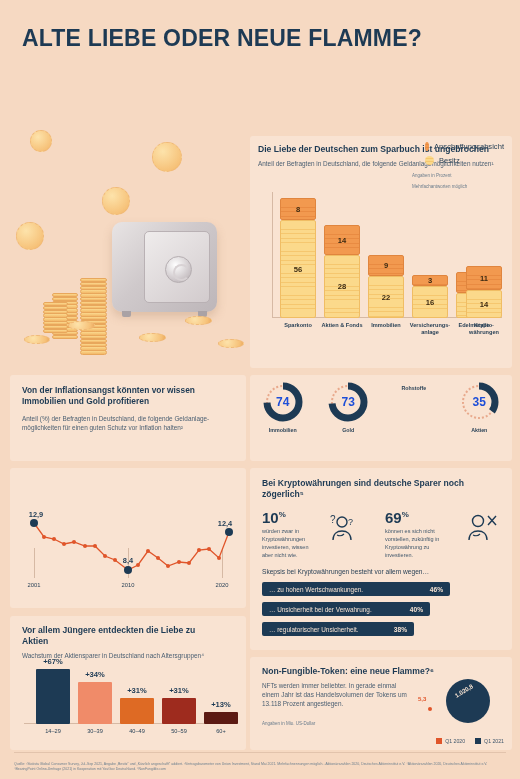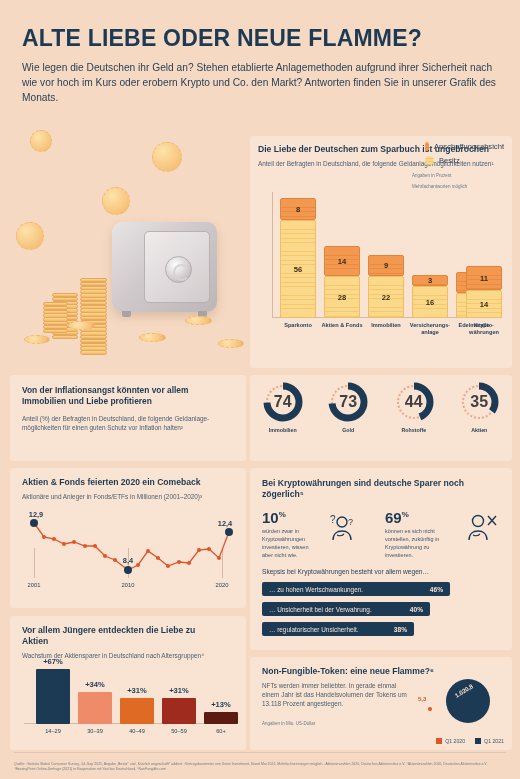--- a/index.html
+++ b/index.html
@@ -93,21 +93,21 @@
   .ldot.y { background: repeating-linear-gradient(180deg,#fbd98b 0 2.4px,#f5c76f 2.4px 3px); }
   .ltxt { font-size: 7.6px; color: #2b4358; }
 
   
   .donuts { display: flex; justify-content: space-around; align-items: flex-start; padding-top: 6px; }
   .donut-w { text-align: center; width: 56px; }
   .donut { width: 42px; height: 42px; margin: 0 auto; position: relative; }
   .donut svg { display: block; }
   .donut span {
     position: absolute; inset: 0; display: flex; align-items: center; justify-content: center;
-    font-size: 16px; font-weight: bold; color: #404040;
+    font-size: 12px; font-weight: bold; color: #1d4ed8;
   }
   .donut-lab { margin-top: 4px; font-size: 5.3px; font-weight: bold; color: #2b4358; }
 
   
   .linewrap { position: absolute; left: 12px; right: 10px; top: 42px; bottom: 8px; }
   .lpt { position: absolute; width: 4px; height: 4px; border-radius: 50%; background: #e0552a; transform: translate(-50%,-50%); }
   .lpt.big { width: 8px; height: 8px; background: #1d3a54; }
   .lval { position: absolute; font-size: 7.4px; font-weight: bold; color: #1d3a54; transform: translate(-50%,0); }
   .ltick { position: absolute; bottom: 12px; font-size: 5.8px; color: #2b4358; transform: translateX(-50%); }
   .vbar { position: absolute; bottom: 22px; width: 1px; height: 30px; background: #d6b9a4; }
@@ -148,21 +148,20 @@
             font-size: 3.5px; line-height: 1.6; color: #6c7f8e; }
   .divider { position: absolute; left: 14px; right: 14px; height: 1px; background: #e2c3ac; }
 </style>
 </head>
 <body>
 
 <div class="page">
 
   <div class="hdr">
     <h1>ALTE LIEBE ODER NEUE FLAMME?</h1>
-    <p>Wie legen die Deutschen ihr Geld an? Stehen etablierte Anlagemethoden aufgrund ihrer Sicherheit nach wie vor hoch im Kurs oder erobern Krypto und Co. den Markt? Antworten finden Sie in unserer Grafik des Monats.</p>
   </div>
 
   <div class="hero">
     <div class="coin" style="left:30px;top:4px;width:22px;height:22px;">
         <div class="coin-face"></div>
       </div>
     <div class="coin" style="left:152px;top:16px;width:30px;height:30px;">
         <div class="coin-face"></div>
       </div>
     <div class="coin" style="left:102px;top:61px;width:28px;height:28px;">
@@ -267,21 +266,21 @@
       <div class="axisline"></div>
 
       <div class="bcol" style="left:16px;bottom:24px;">
         <div class="bseg top" style="height:22px;">8</div>
         <div class="bseg bot" style="height:98px;">56</div>
         <div class="blabel">Sparkonto</div>
       </div>
 
       <div class="bcol" style="left:60px;bottom:24px;">
         <div class="bseg top" style="height:30px;">14</div>
-        <div class="bseg bot" style="height:42px;">28</div>
+        <div class="bseg bot" style="height:63px;">28</div>
         <div class="blabel">Aktien &amp; Fonds</div>
       </div>
 
       <div class="bcol" style="left:104px;bottom:24px;">
         <div class="bseg top" style="height:21px;">9</div>
         <div class="bseg bot" style="height:42px;">22</div>
         <div class="blabel">Immobilien</div>
       </div>
 
       <div class="bcol" style="left:148px;bottom:24px;">
@@ -298,21 +297,21 @@
 
       <div class="bcol" style="left:205px;bottom:24px;left:auto;right:0px;">
         <div class="bseg top" style="height:24px;">11</div>
         <div class="bseg bot" style="height:28px;">14</div>
         <div class="blabel">Krypto-währungen</div>
       </div>
     </div>
   </div>
 
   <div class="card" style="left:10px;top:375px;width:236px;height:86px;padding:10px 12px;">
-    <div class="card-title" style="font-size:8.4px;">Von der Inflationsangst könnten vor allem Immobilien und Liebe profitieren</div>
+    <div class="card-title" style="font-size:8.4px;">Von der Inflationsangst könnten vor wissen Immobilien und Gold profitieren</div>
     <div class="card-sub" style="margin-top:7px;">Anteil (%) der Befragten in Deutschland, die folgende Geldanlage-möglichkeiten für einen guten Schutz vor Inflation halten²</div>
   </div>
 
   <div class="card" style="left:250px;top:375px;width:262px;height:86px;">
     <div class="donuts">
 
       <div class="donut-w">
         <div class="donut">
           <svg width="42" height="42" viewBox="0 0 42 42">
             <circle cx="21" cy="21" r="16" fill="none" stroke="#e8a98c" stroke-width="2" stroke-dasharray="2 2"></circle>
@@ -328,49 +327,38 @@
           <svg width="42" height="42" viewBox="0 0 42 42">
             <circle cx="21" cy="21" r="16" fill="none" stroke="#e8a98c" stroke-width="2" stroke-dasharray="2 2"></circle>
             <circle cx="21" cy="21" r="16" fill="none" stroke="#1d3a54" stroke-width="7" stroke-dasharray="73.4 26.6" pathLength="100" transform="rotate(-90 21 21)"></circle>
           </svg>
           <span>73</span>
         </div>
         <div class="donut-lab">Gold</div>
       </div>
 
       <div class="donut-w">
-        <div class="donut">
-          <svg width="42" height="42" viewBox="0 0 42 42">
-            <circle cx="21" cy="21" r="16" fill="none" stroke="#e8a98c" stroke-width="2" stroke-dasharray="2 2"></circle>
-            <circle cx="21" cy="21" r="16" fill="none" stroke="#1d3a54" stroke-width="7" stroke-dasharray="44 56" pathLength="100" transform="rotate(-90 21 21)"></circle>
-          </svg>
-          <span>44</span>
-        </div>
         <div class="donut-lab">Rohstoffe</div>
       </div>
 
       <div class="donut-w">
         <div class="donut">
           <svg width="42" height="42" viewBox="0 0 42 42">
             <circle cx="21" cy="21" r="16" fill="none" stroke="#e8a98c" stroke-width="2" stroke-dasharray="2 2"></circle>
             <circle cx="21" cy="21" r="16" fill="none" stroke="#1d3a54" stroke-width="7" stroke-dasharray="35 65" pathLength="100" transform="rotate(-90 21 21)"></circle>
           </svg>
           <span>35</span>
         </div>
         <div class="donut-lab">Aktien</div>
       </div>
 
     </div>
   </div>
 
   <div class="card" style="left:10px;top:468px;width:236px;height:140px;">
-    <div style="padding:9px 12px 0 12px;">
-      <div class="card-title">Aktien &amp; Fonds feierten 2020 ein Comeback</div>
-      <div class="card-sub">Aktionäre und Anleger in Fonds/ETFs in Millionen (2001–2020)³</div>
-    </div>
     <div class="linewrap">
       <div class="vbar" style="left:12px;"></div>
       <div class="vbar" style="left:106px;"></div>
       <div class="vbar" style="left:200px;"></div>
 
       <svg width="214" height="56" viewBox="0 0 214 56" style="position:absolute;left:0;top:8px;">
         <polyline fill="none" stroke="#e0552a" stroke-width="1.3" points="12,5 22,19 32,21 42,26 52,24 63,28 73,28 83,38 93,42 106,52 116,47 126,33 136,40 146,48 157,44 167,45 177,32 187,31 197,40 207,14"></polyline>
       </svg>
 
       <div class="lpt big" style="left:12px;top:13px;"></div>
@@ -461,21 +449,21 @@
       <div class="card-sub">Wachstum der Aktiensparer in Deutschland nach Altersgruppen⁴</div>
     </div>
     <div class="agewrap">
       <div class="abase"></div>
       <div class="aperiod">(2019–2020)</div>
 
       <div class="abar" style="left:12px;height:55px;background:#1d3a54;">
         <div class="aval">+67%</div>
         <div class="alab">14–29</div>
       </div>
-      <div class="abar" style="left:54px;height:32px;background:#f08b69;">
+      <div class="abar" style="left:54px;height:42px;background:#f08b69;">
         <div class="aval">+34%</div>
         <div class="alab">30–39</div>
       </div>
       <div class="abar" style="left:96px;height:26px;background:#de6a24;">
         <div class="aval">+31%</div>
         <div class="alab">40–49</div>
       </div>
       <div class="abar" style="left:138px;height:26px;background:#9e2b1e;">
         <div class="aval">+31%</div>
         <div class="alab">50–59</div>

